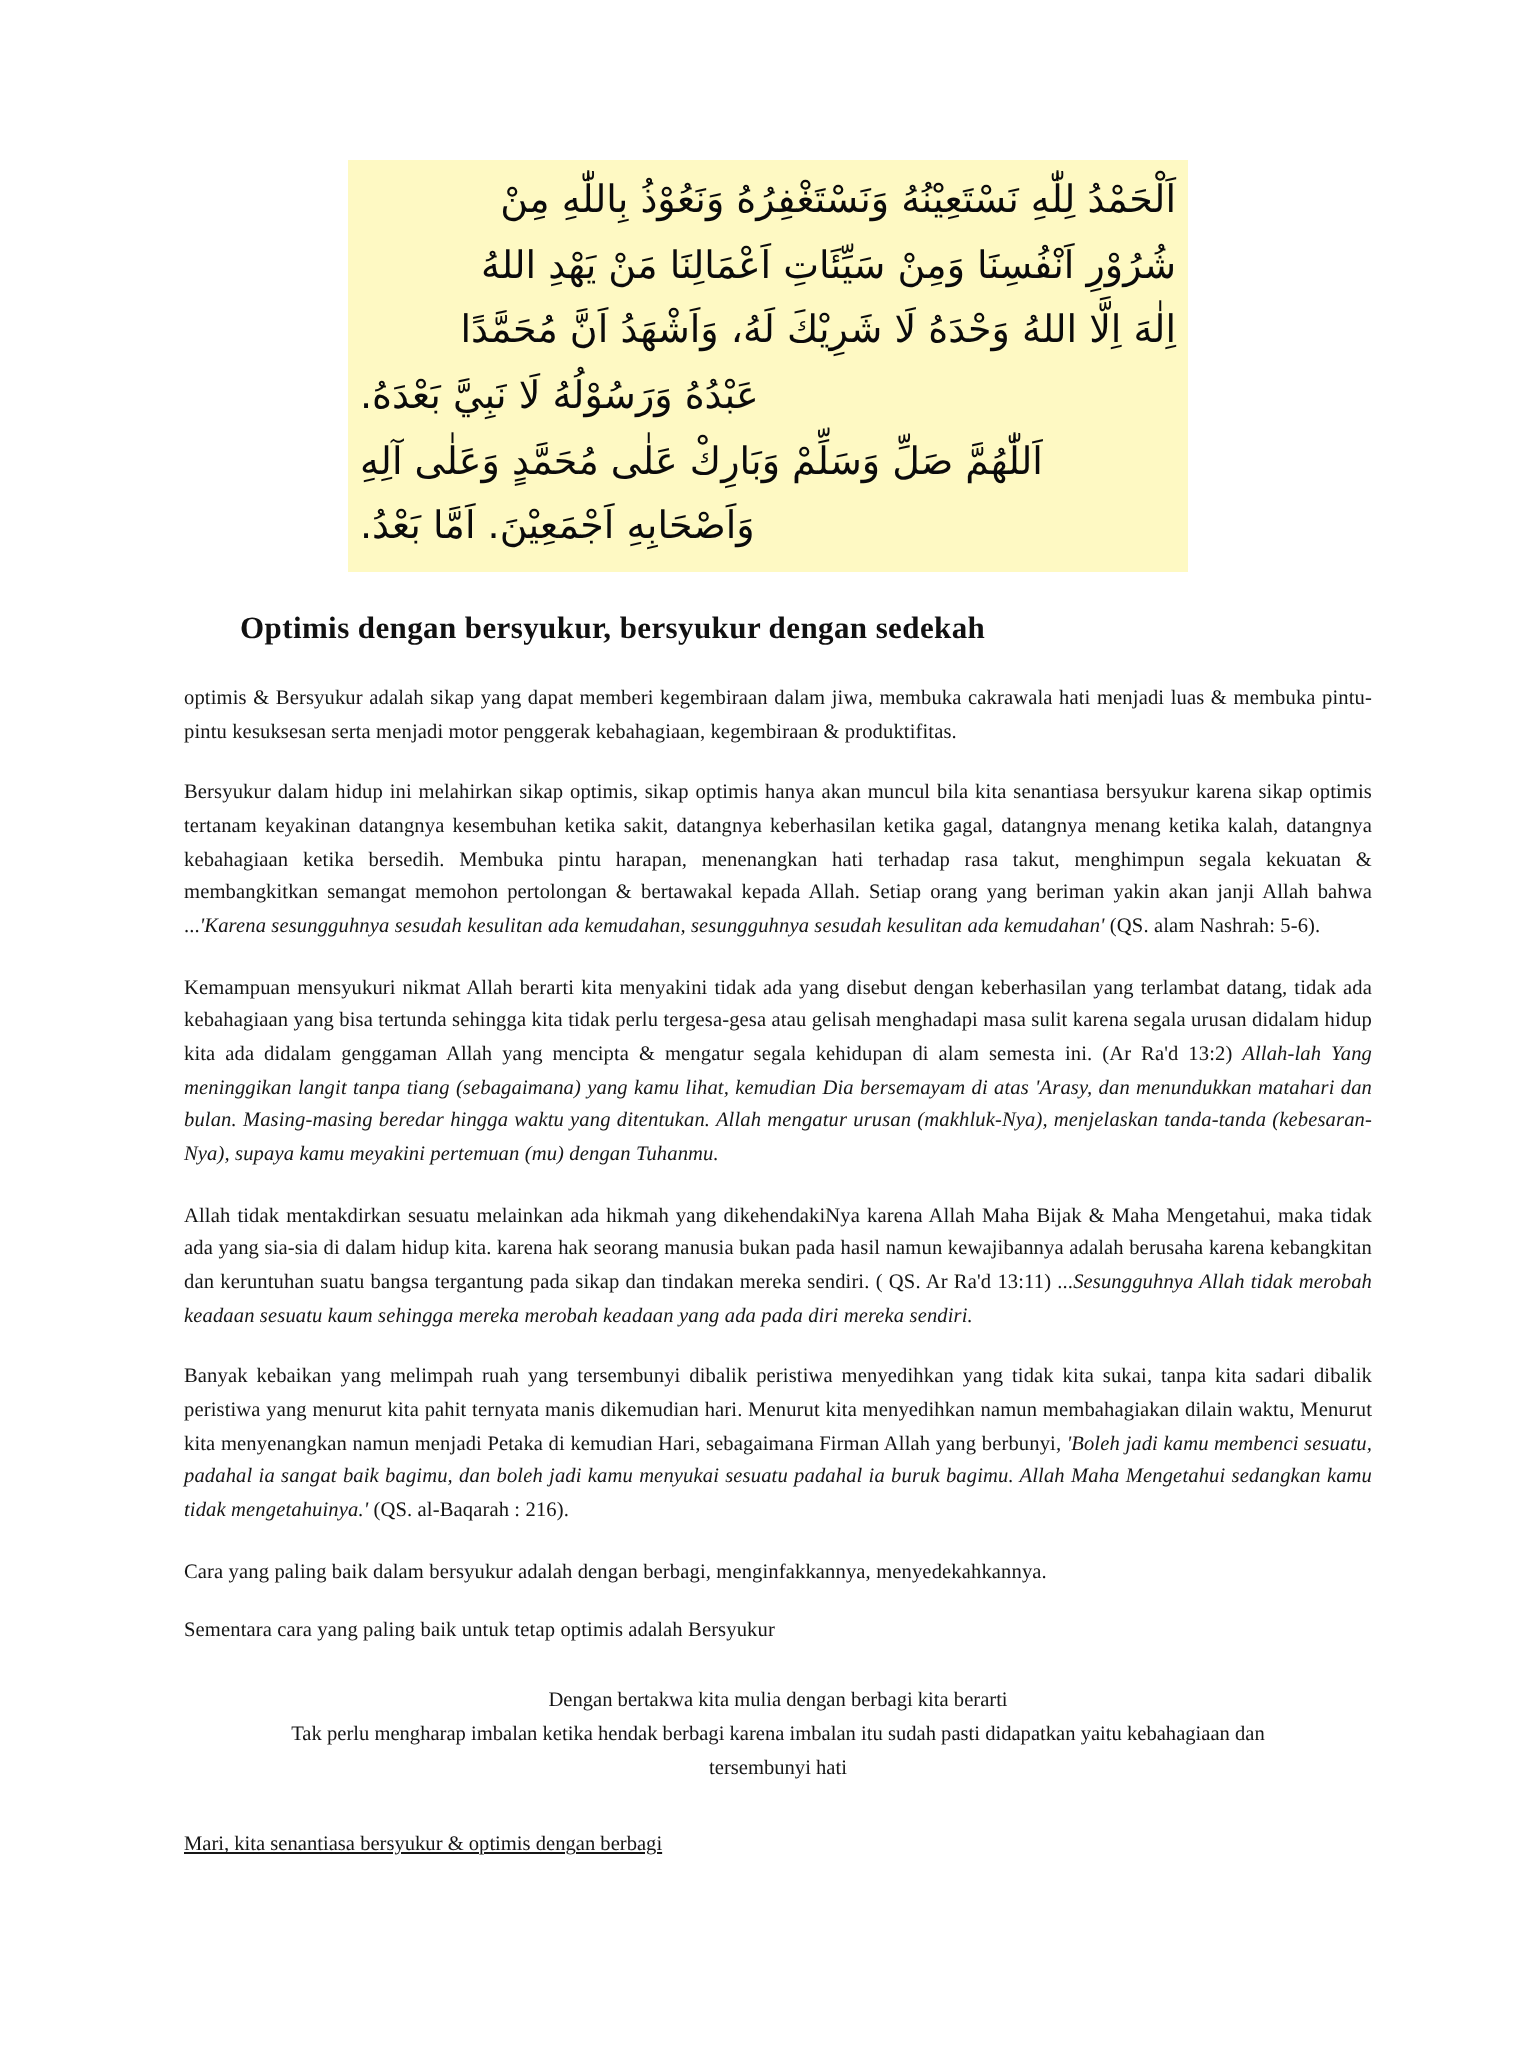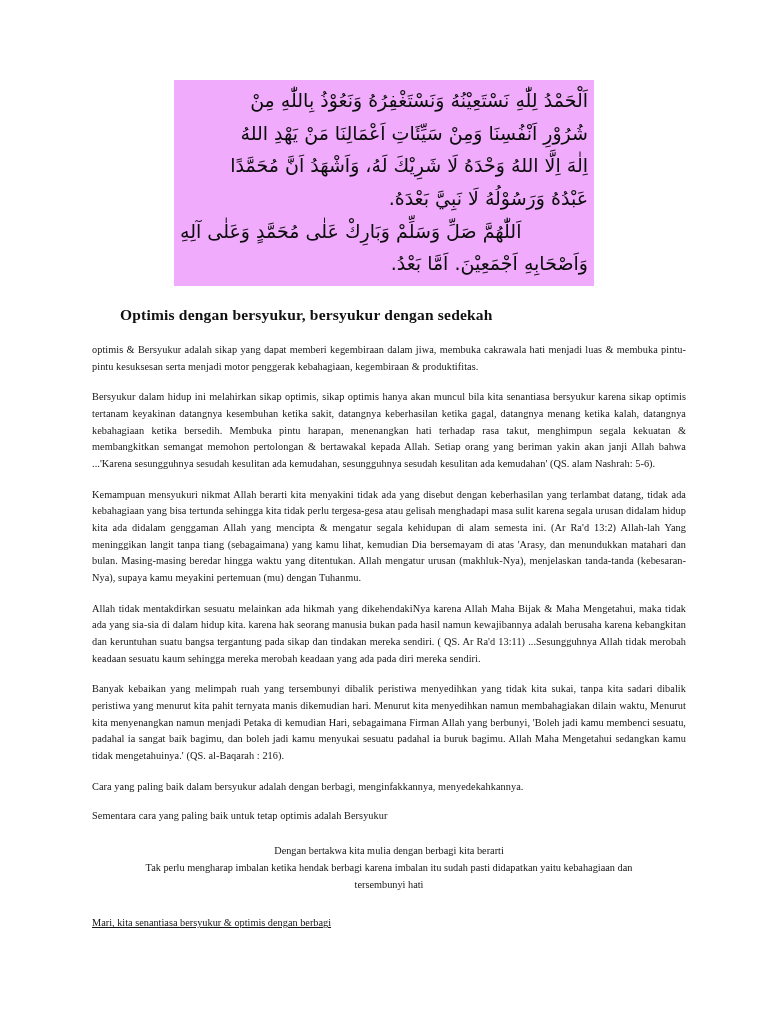--- a/index.html
+++ b/index.html
@@ -27,40 +27,40 @@
 
   
   .arabic-block {
     width: 100%;
     padding: 80px 0 6px 0;
     display: flex;
     justify-content: center;
   }
   .arabic-inner {
     width: 420px;
-    background: #f0abfc;
+    background: #fef9c3;
     padding: 4px 6px 6px 6px;
     box-sizing: border-box;
   }
   .arabic-line {
     font-family: "DejaVu Sans", sans-serif;
     direction: rtl;
     unicode-bidi: bidi-override;
     text-align: center;
     color: #0b0b0b;
     font-size: 20.5px;
     line-height: 1.72;
     white-space: nowrap;
     letter-spacing: 0px;
   }
   .arabic-line.l1, .arabic-line.l2, .arabic-line.l3, .arabic-line.l4 {
     text-align: right;
     font-size: 19px;
   }
-  .arabic-line.l5, .arabic-line.l7 { text-align: right; font-size: 19px; }
+  .arabic-line.l5, .arabic-line.l7 { text-align: left; font-size: 19px; }
   .arabic-line.l6 { text-align: left; font-size: 19px; }
 
   
   .doc-title {
     margin: 14px 0 0 0;
     padding-left: 120px;
     padding-right: 80px;
     font-family: "Liberation Serif", serif;
     font-weight: bold;
     font-size: 15.5px;
@@ -75,21 +75,21 @@
   }
   p.para {
     margin: 0 0 14px 0;
     font-size: 10.3px;
     line-height: 1.62;
     text-align: justify;
     color: #161616;
     letter-spacing: 0.06px;
   }
   p.para.tight { margin-bottom: 13px; }
-  .it { }
+  .it { font-style: italic; }
   .center-block {
     margin: 18px 0 16px 0;
     text-align: center;
     font-size: 10.3px;
     line-height: 1.62;
     color: #161616;
   }
   .center-block .cline { display: block; }
   .center-block .cline.wide { padding: 0 2px; }
   p.closing {

